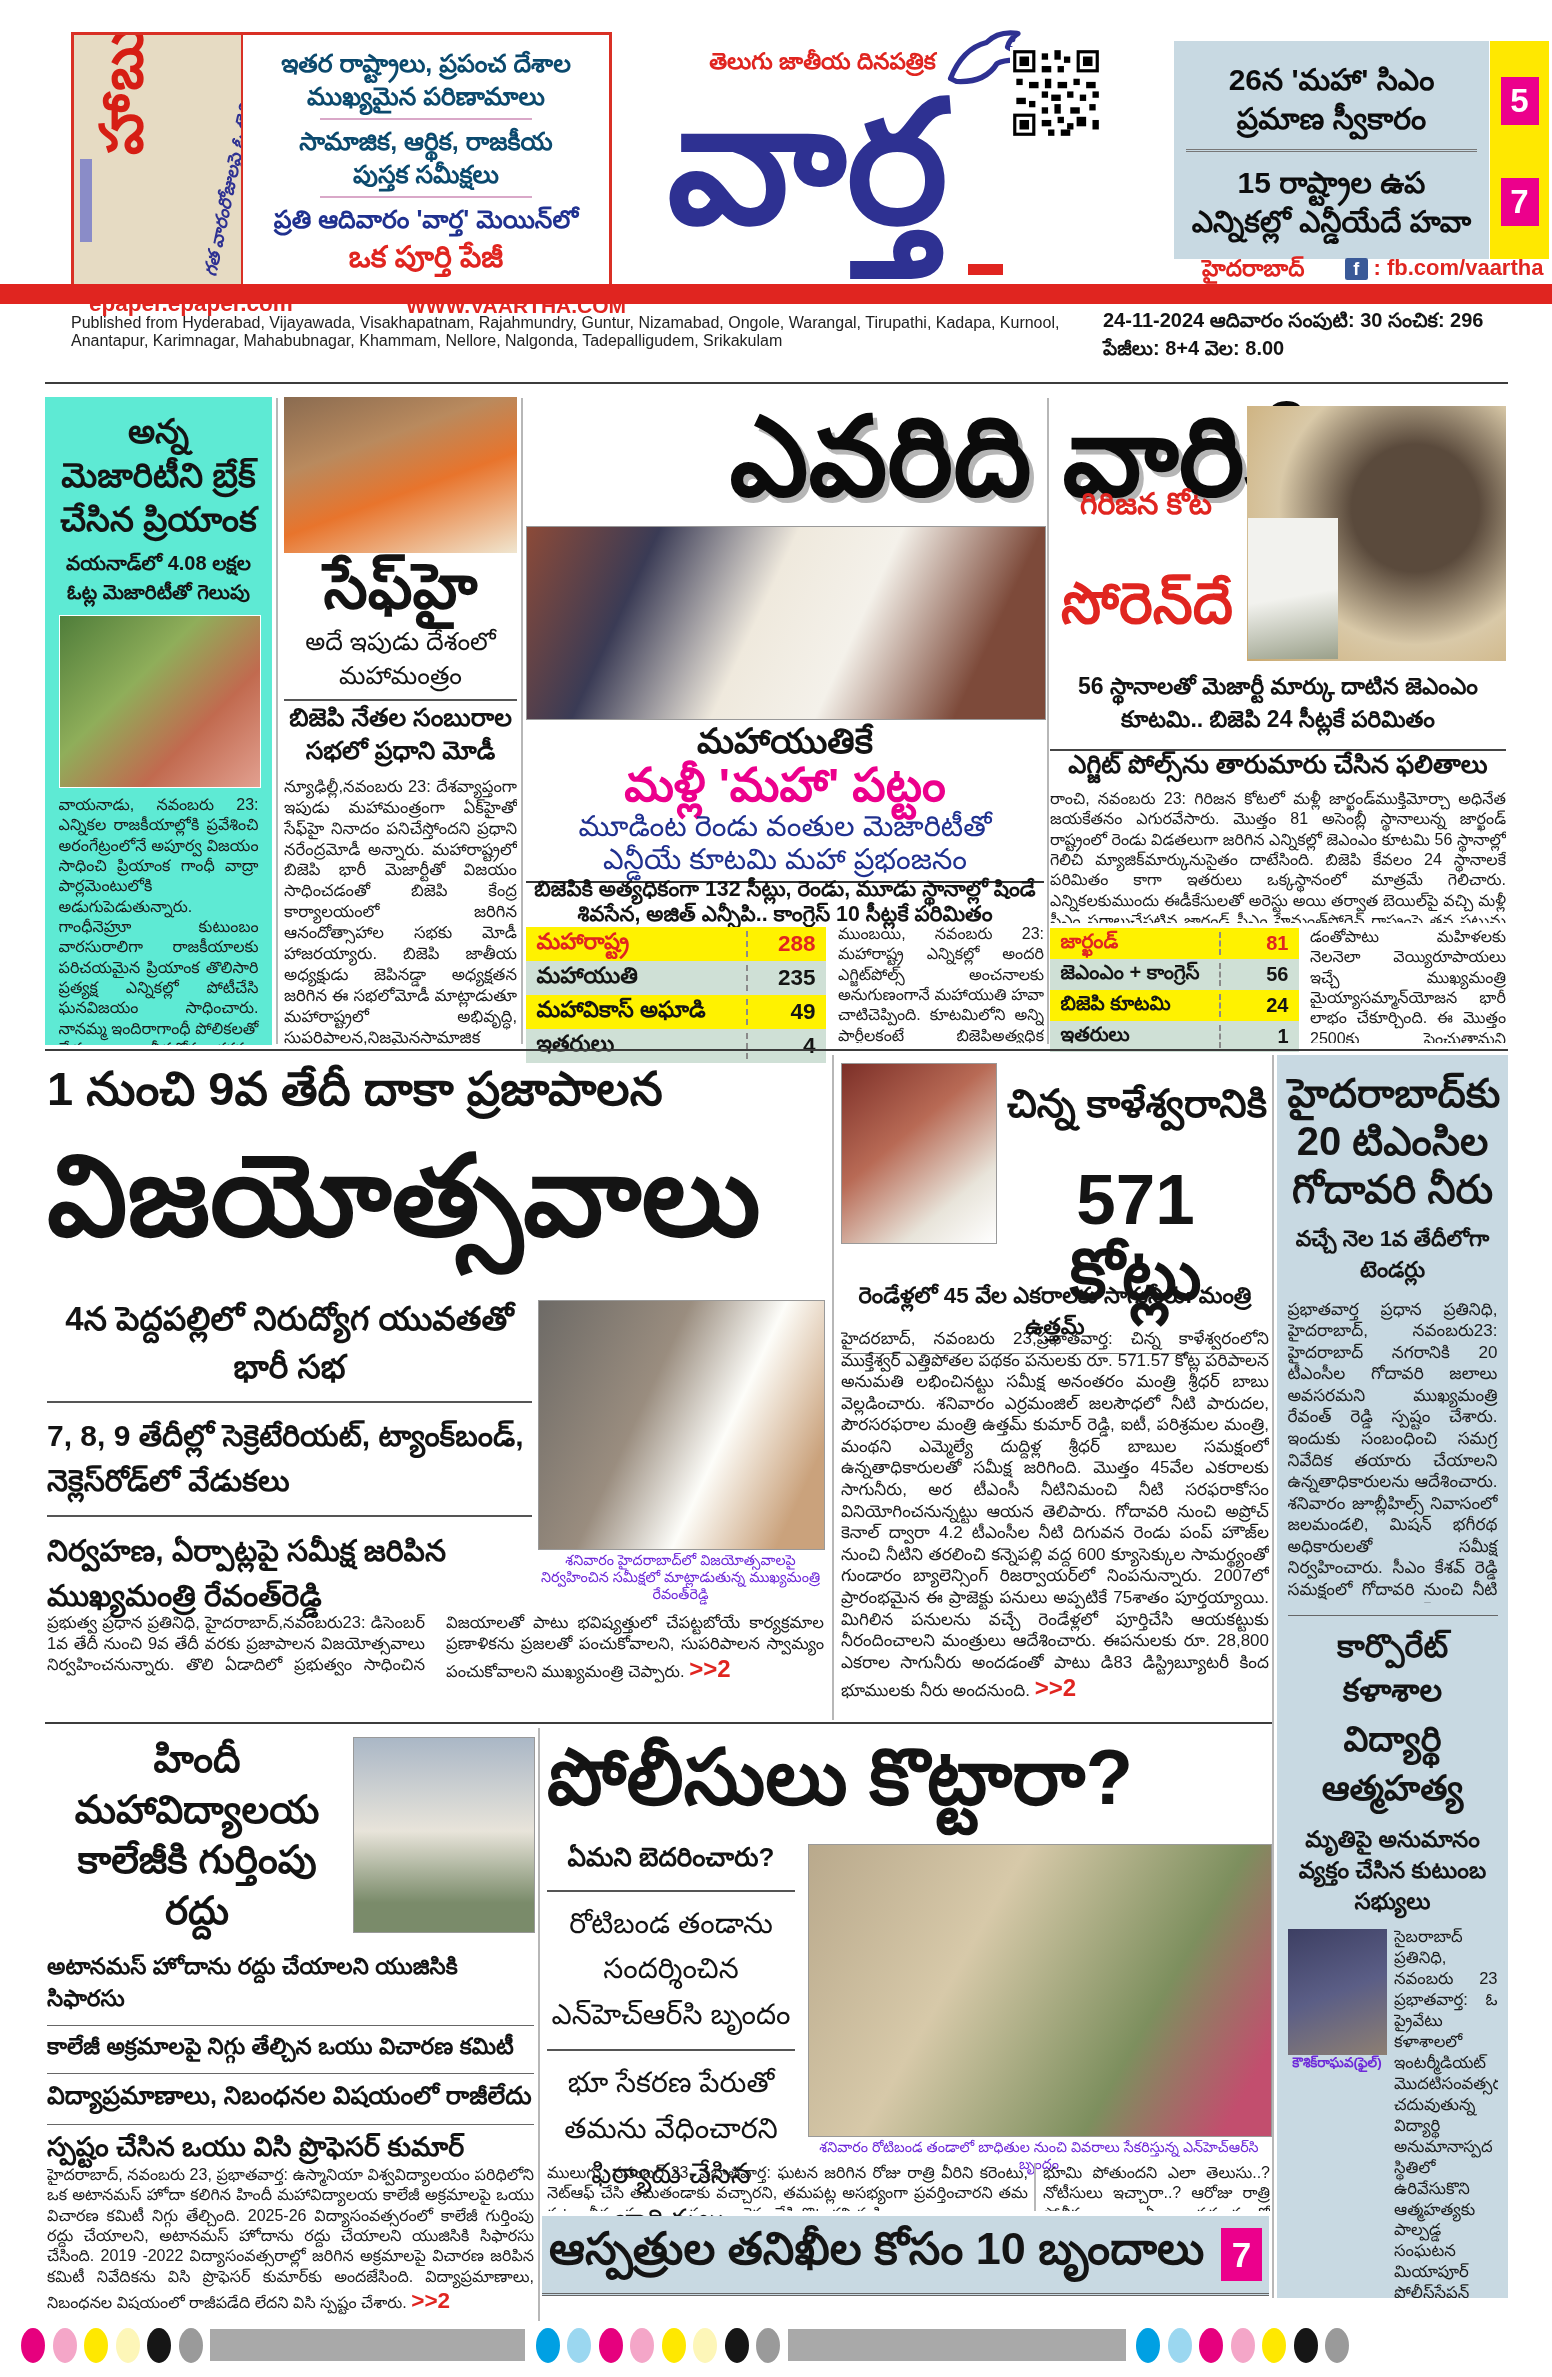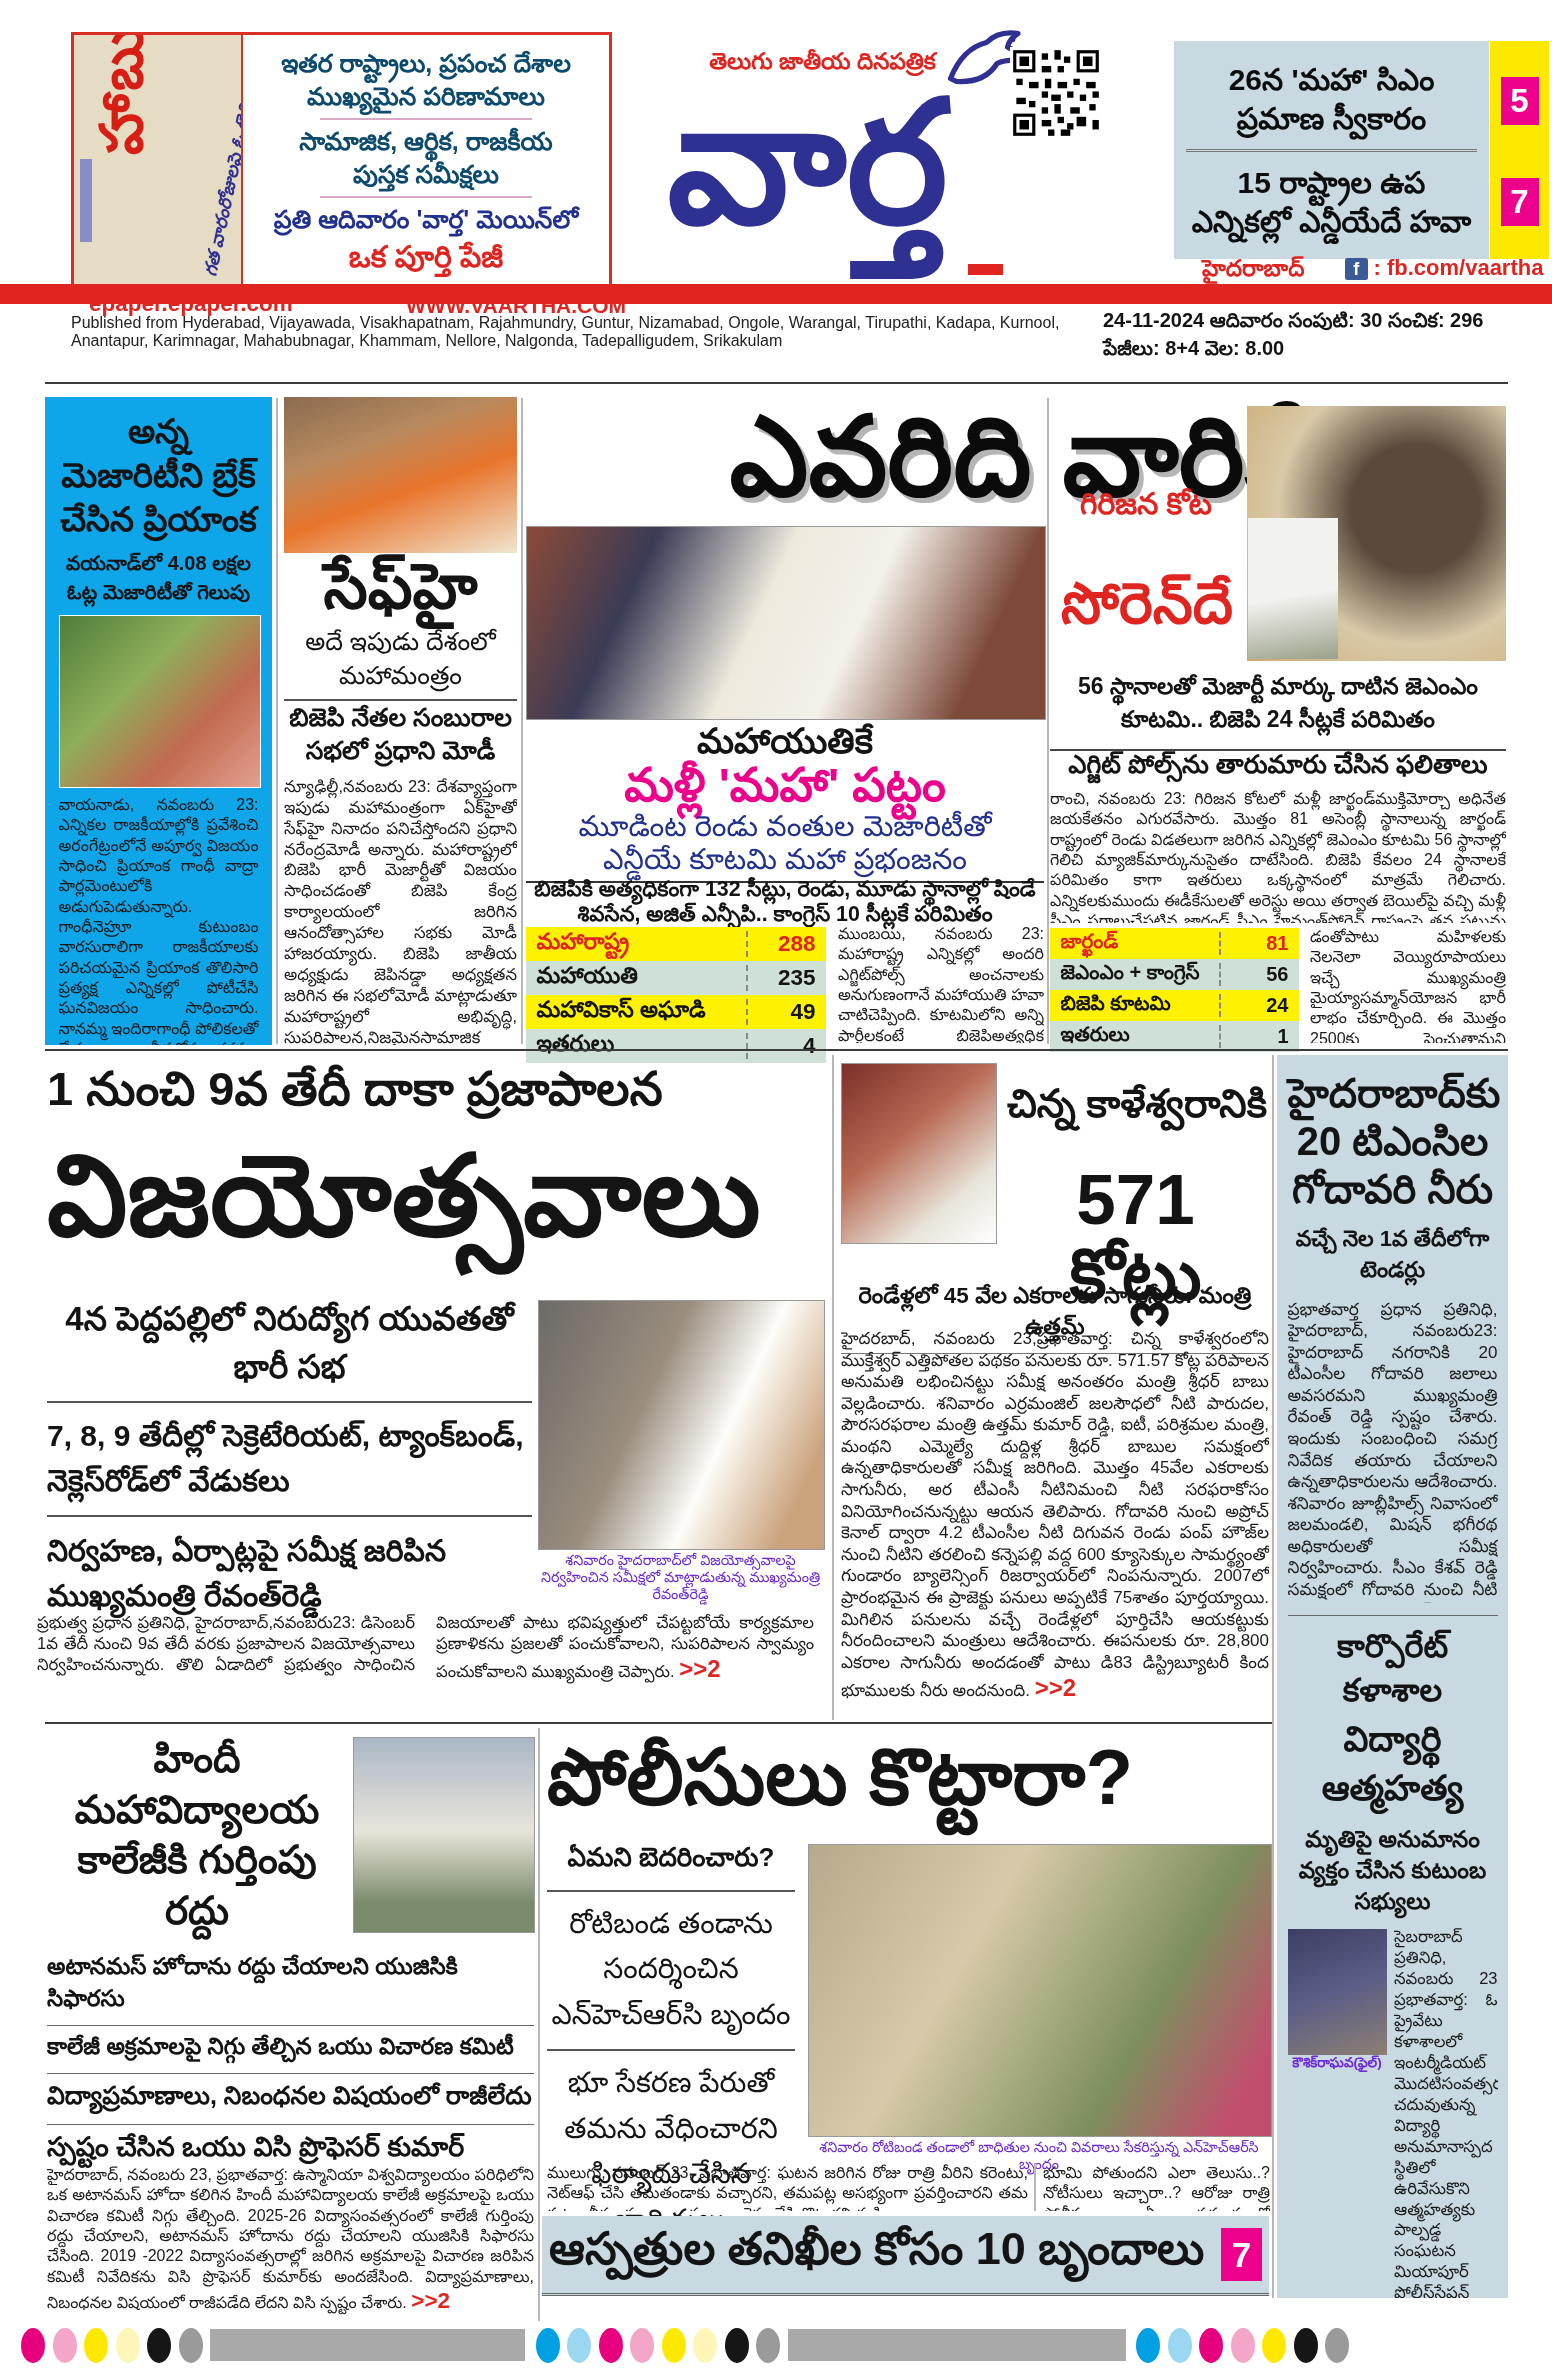--- a/index.html
+++ b/index.html
@@ -141,21 +141,21 @@
   <div class="abs b red" style="left:1202px;top:255px;font-size:23px">హైదరాబాద్</div>
   <div class="abs" style="left:1345px;top:255px;font-size:22px">
     <span class="fbicon">f</span><span class="b red">: fb.com/vaartha</span>
   </div>
 
   <div class="abs" style="left:0;top:284px;width:1553px;height:19.5px;background:#e02520"></div>
   <div class="abs" style="left:71px;top:314px;width:1025px;font-size:16px;color:#222">Published from Hyderabad, Vijayawada, Visakhapatnam, Rajahmundry, Guntur, Nizamabad, Ongole, Warangal, Tirupathi, Kadapa, Kurnool, Anantapur, Karimnagar, Mahabubnagar, Khammam, Nellore, Nalgonda, Tadepalligudem, Srikakulam</div>
   <div class="abs b" style="left:1103px;top:309px;width:398px;font-size:20px">24-11-2024 ఆదివారం సంపుటి: 30 సంచిక: 296 పేజీలు: 8+4 వెల: 8.00</div>
   <div class="hrule" style="left:45px;top:382px;width:1463px;height:2.3px"></div>
 
-  <div class="abs clip" style="left:45px;top:397px;width:227px;height:648px;background:#0ea5e9;padding:12px 13.5px;box-sizing:border-box">
+  <div class="abs clip" style="left:45px;top:397px;width:227px;height:648px;background:#5eead4;padding:12px 13.5px;box-sizing:border-box">
     <div class="b jc" style="font-size:34px;line-height:1.3">అన్న మెజారిటీని బ్రేక్ చేసిన ప్రియాంక</div>
     <div class="b jc" style="font-size:20px;line-height:1.45;margin-top:7.5px">వయనాడ్‌లో 4.08 లక్షల ఓట్ల మెజారిటీతో గెలుపు</div>
     <div style="width:100%;height:171px;margin:7.5px 0;background:linear-gradient(135deg,#4f7d3a,#8fae5a 38%,#c16a4f 68%,#e2a090);border:1.5px solid #fff"></div>
     <div class="body-txt" style="font-size:16px">
       <span>వాయనాడు, నవంబరు 23: ఎన్నికల రాజకీయాల్లోకి ప్రవేశించి అరంగేట్రంలోనే అపూర్వ విజయం సాధించి ప్రియాంక గాంధీ వాద్రా పార్లమెంటులోకి అడుగుపెడుతున్నారు. గాంధీనెహ్రూ కుటుంబం వారసురాలిగా రాజకీయాలకు పరిచయమైన ప్రియాంక తొలిసారి ప్రత్యక్ష ఎన్నికల్లో పోటీచేసి ఘనవిజయం సాధించారు. నానమ్మ ఇందిరాగాంధీ పోలికలతో నేత చీరల్లోప్రచారకర్తగా ప్రారంభించిన ఆమె రాజకీయ ప్రయాణం</span>
       
     </div>
   </div>
 
   <div class="vrule" style="left:276px;top:398px;height:646px"></div>
@@ -240,21 +240,21 @@
 
   <div class="abs b" style="left:47px;top:1061px;width:781px;font-size:47px">1 నుంచి 9వ తేదీ దాకా ప్రజాపాలన</div>
   <div class="abs b clip" style="left:47px;top:1121px;width:781px;height:158px;font-size:113px;line-height:150px">విజయోత్సవాలు</div>
   <div class="abs" style="left:47px;top:1295px;width:485px">
     <div class="b jc" style="font-size:33px;line-height:1.45;border-bottom:2.3px solid #555;padding-bottom:10px">4న పెద్దపల్లిలో నిరుద్యోగ యువతతో భారీ సభ</div>
     <div class="b" style="font-size:30px;line-height:1.5;border-bottom:2.3px solid #555;padding:10.5px 0 12px">7, 8, 9 తేదీల్లో సెక్రెటేరియట్, ట్యాంక్‌బండ్, నెక్లెస్‌రోడ్‌లో వేడుకలు</div>
     <div class="b" style="font-size:30px;line-height:1.5;padding-top:10.5px">నిర్వహణ, ఏర్పాట్లపై సమీక్ష జరిపిన ముఖ్యమంత్రి రేవంత్‌రెడ్డి</div>
   </div>
   <div class="abs" style="left:538px;top:1300px;width:285px;height:248px;background:linear-gradient(115deg,#6d6a66,#9a8d7f 38%,#fdfdf9 62%,#caa27c 88%);border:0.8px solid #999"></div>
   <div class="abs cap" style="left:538px;top:1552px;width:285px">శనివారం హైదరాబాద్‌లో విజయోత్సవాలపై నిర్వహించిన సమీక్షలో మాట్లాడుతున్న ముఖ్యమంత్రి రేవంత్‌రెడ్డి</div>
-  <div class="abs clip body-txt" style="left:37px;top:1612px;width:777px;height:104px;font-size:16.5px;column-count:2;column-gap:21px">
+  <div class="abs clip body-txt" style="left:47px;top:1612px;width:777px;height:104px;font-size:16.5px;column-count:2;column-gap:21px">
     <span>ప్రభుత్వ ప్రధాన ప్రతినిధి, హైదరాబాద్,నవంబరు23: డిసెంబర్ 1వ తేదీ నుంచి 9వ తేదీ వరకు ప్రజాపాలన విజయోత్సవాలు నిర్వహించనున్నారు. తొలి ఏడాదిలో ప్రభుత్వం సాధించిన విజయాలతో పాటు భవిష్యత్తులో చేపట్టబోయే కార్యక్రమాల ప్రణాళికను ప్రజలతో పంచుకోవాలని, సుపరిపాలన స్వామ్యం పంచుకోవాలని ముఖ్యమంత్రి చెప్పారు.</span>
     <span class="jump" style="font-size:24px">&gt;&gt;2</span>
   </div>
 
   <div class="vrule" style="left:832px;top:1055px;height:665px"></div>
   <div class="abs" style="left:841px;top:1063px;width:154px;height:179px;background:linear-gradient(140deg,#7c2f28,#b86a55 40%,#e8e4da 75%,#fff);border:0.8px solid #999"></div>
   <div class="abs b jc" style="left:1005px;top:1080px;width:264px;font-size:39px;line-height:1.25">చిన్న కాళేశ్వరానికి</div>
   <div class="abs b jc" style="left:1001px;top:1163px;width:269px;font-size:71px;line-height:1.05">571 కోట్లు</div>
   <div class="abs b jc" style="left:841px;top:1283px;width:428px;font-size:22.5px;border-bottom:1.5px solid #777;padding-bottom:7.5px">రెండేళ్లలో 45 వేల ఎకరాలకు సాగునీరు: మంత్రి ఉత్తమ్</div>
   <div class="abs clip body-txt" style="left:841px;top:1328px;width:428px;height:386px;font-size:17px">

